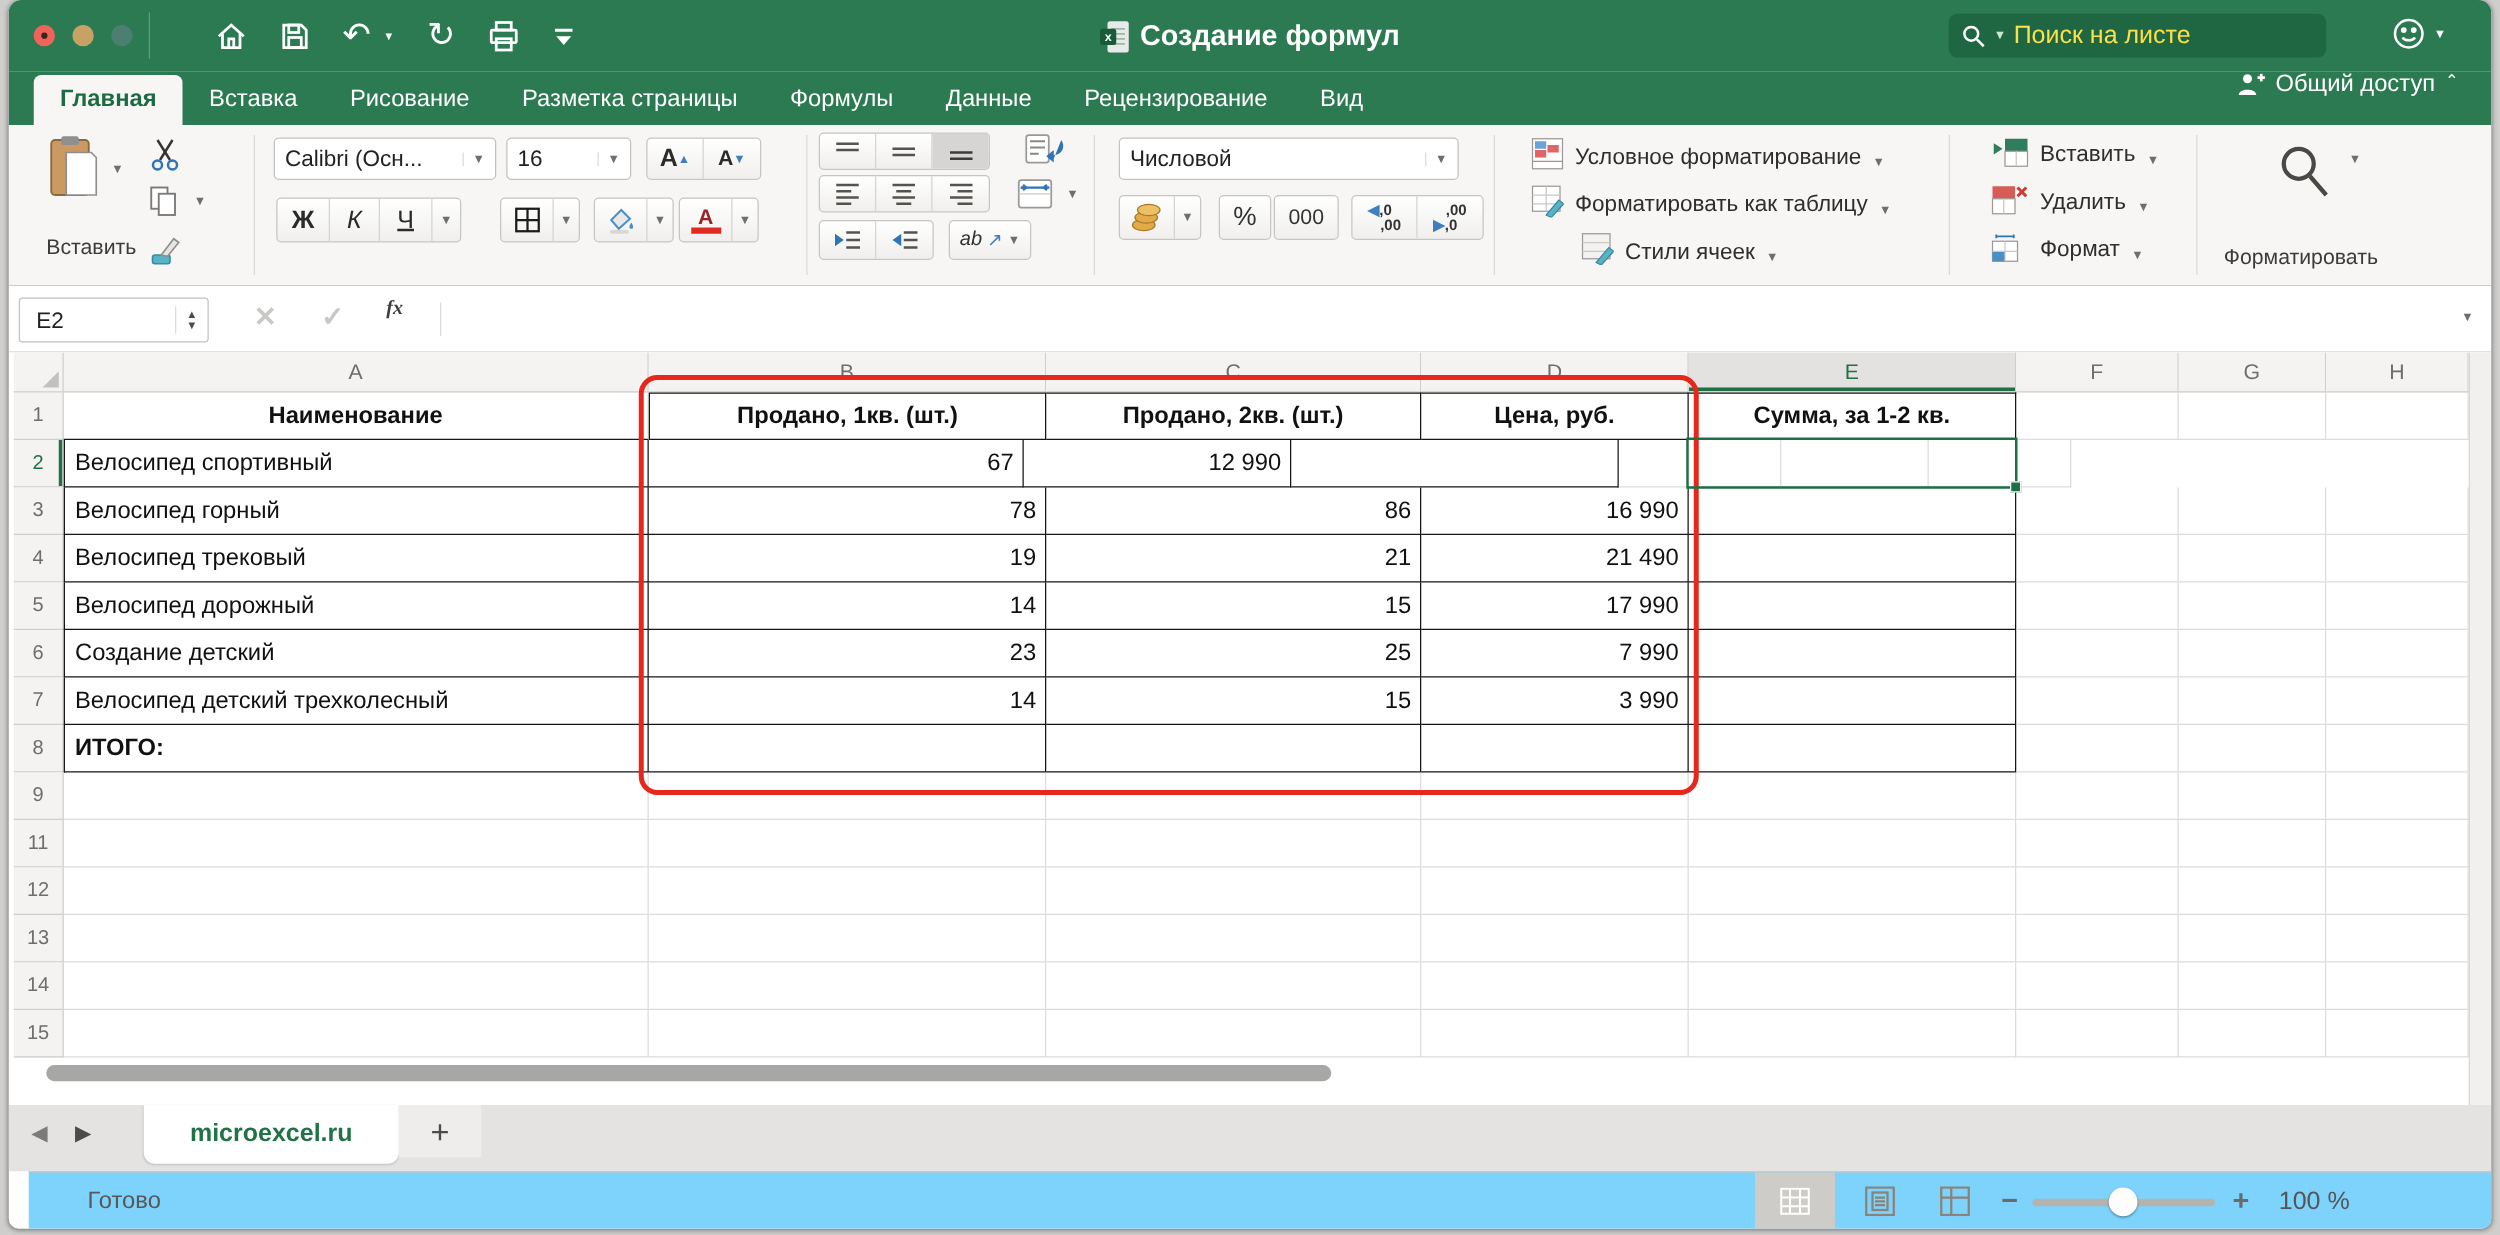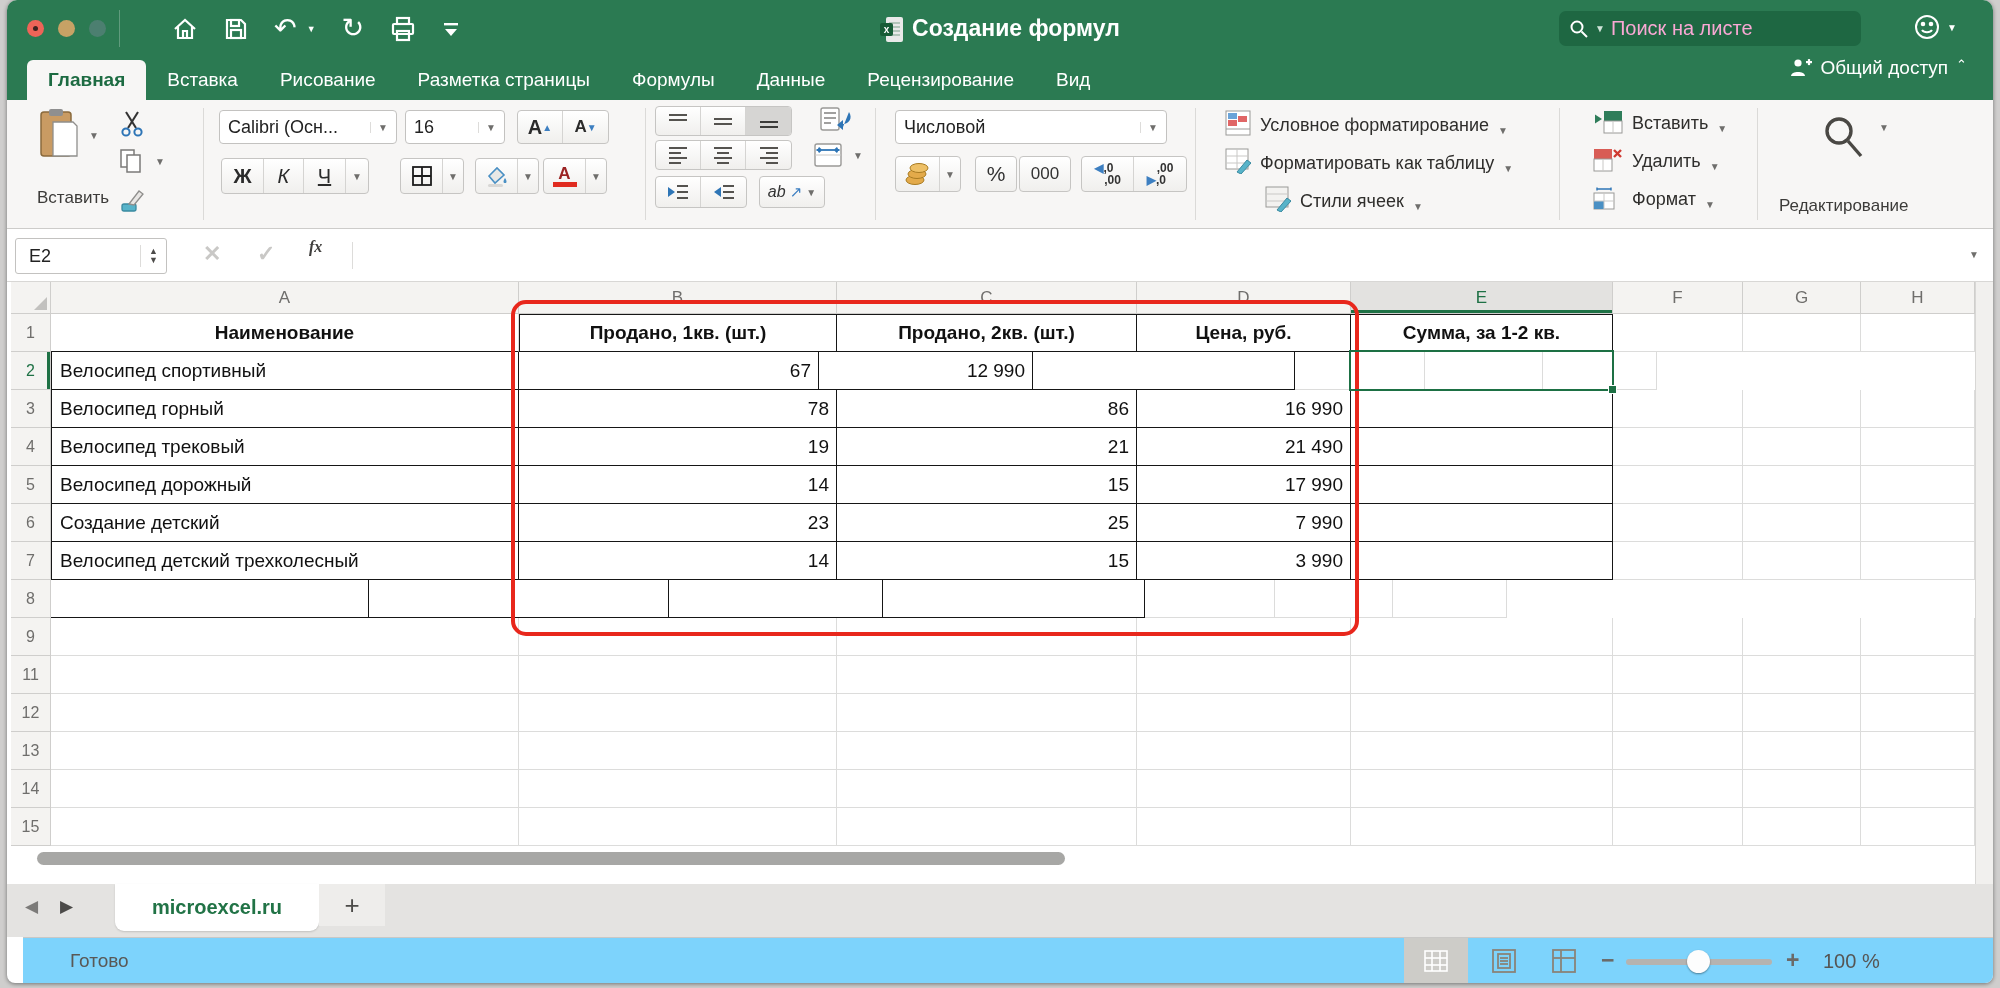--- a/index.html
+++ b/index.html
@@ -13,21 +13,21 @@
   .light.red { background:#ee6458; } .light.red::after{content:"";position:absolute;left:6px;top:6px;width:5px;height:5px;border-radius:50%;background:#3d2320;}
   .light.yellow { background:#c7a265; }
   .light.green { background:#4c7f70; }
   .tb-sep { position:absolute; left:112px; top:10px; width:1px; height:37px; background:rgba(255,255,255,.25); }
   .qat { position:absolute; left:165px; top:0; height:57px; display:flex; align-items:center; gap:26px; color:#fff; }
   .qat .uglyph { font-size:27px; color:#fff; line-height:1; }
   .ddw { font-size:9px; color:#fff; margin-left:-16px; }
   .doc-title { position:absolute; left:0; right:0; top:0; height:57px; display:flex; align-items:center; justify-content:center; gap:10px; color:#fff; font-size:23px; font-weight:bold; pointer-events:none; }
   .xlsicon { width:22px; height:26px; position:relative; }
   .search-pill { position:absolute; right:132px; top:11px; width:302px; height:35px; background:#1e6742; border-radius:7px; display:flex; align-items:center; padding:0 10px; gap:6px; }
-  .search-pill .ph { color:#f9a8d4; font-size:20px; }
+  .search-pill .ph { color:#fde047; font-size:20px; }
   .smiley-wrap { position:absolute; right:36px; top:13px; display:flex; align-items:center; gap:6px; color:#fff; }
 
   
   .tabsrow { position:absolute; left:0; top:57px; width:100%; height:43px; background:#2b7a52; display:flex; align-items:flex-end; padding-left:20px; }
   .rtab { color:#fff; font-size:19px; padding:0 21px; height:40px; display:flex; align-items:center; }
   .rtab.active { background:#f7f6f5; color:#1d6b42; font-weight:bold; border-radius:6px 6px 0 0; }
   .share { position:absolute; right:26px; top:57px; height:40px; display:flex; align-items:flex-start; gap:8px; color:#fff; font-size:19px; }
 
   
   .ribbon { position:absolute; left:0; top:100px; width:100%; height:129px; background:#f7f6f5; border-bottom:1px solid #cdccca; }
@@ -500,21 +500,21 @@
       <span class="dd">▼</span>
     </div>
 
     <span style="position:absolute;left:1812px;top:12px;">
         <svg width="48" height="48" viewBox="0 0 48 48" fill="none" stroke="#4a4844" stroke-width="3.4">
           <circle cx="20" cy="19" r="12"></circle>
           <line x1="29" y1="29" x2="42" y2="44"></line>
         </svg>
       </span>
     <span class="dd" style="position:absolute;left:1872px;top:22px;">▼</span>
-    <div class="rlabel" style="left:1772px;top:96px;">Редактирование</div>
+    <div class="rlabel" style="left:1772px;top:96px;">Форматировать</div>
   </div>
 
   <div class="fbar">
     <div class="namebox">
       <span>E2</span>
       <span class="spinner">
           <span>▲</span>
           <span>▼</span>
         </span>
     </div>
@@ -620,20 +620,21 @@
       <div class="cell w-c num br bb">15</div>
       <div class="cell w-d num br bb">3 990</div>
       <div class="cell w-e br bb"></div>
       <div class="cell w-f"></div>
       <div class="cell w-g"></div>
       <div class="cell w-h"></div>
     </div>
 
     <div class="grow">
       <div class="rh">8</div>
+      <div class="cell w-a txt bl br bb" style="font-weight:bold;">ИТОГО:</div>
       <div class="cell w-b br bb"></div>
       <div class="cell w-c br bb"></div>
       <div class="cell w-d br bb"></div>
       <div class="cell w-e br bb"></div>
       <div class="cell w-f"></div>
       <div class="cell w-g"></div>
       <div class="cell w-h"></div>
     </div>
 
     <div class="grow">

